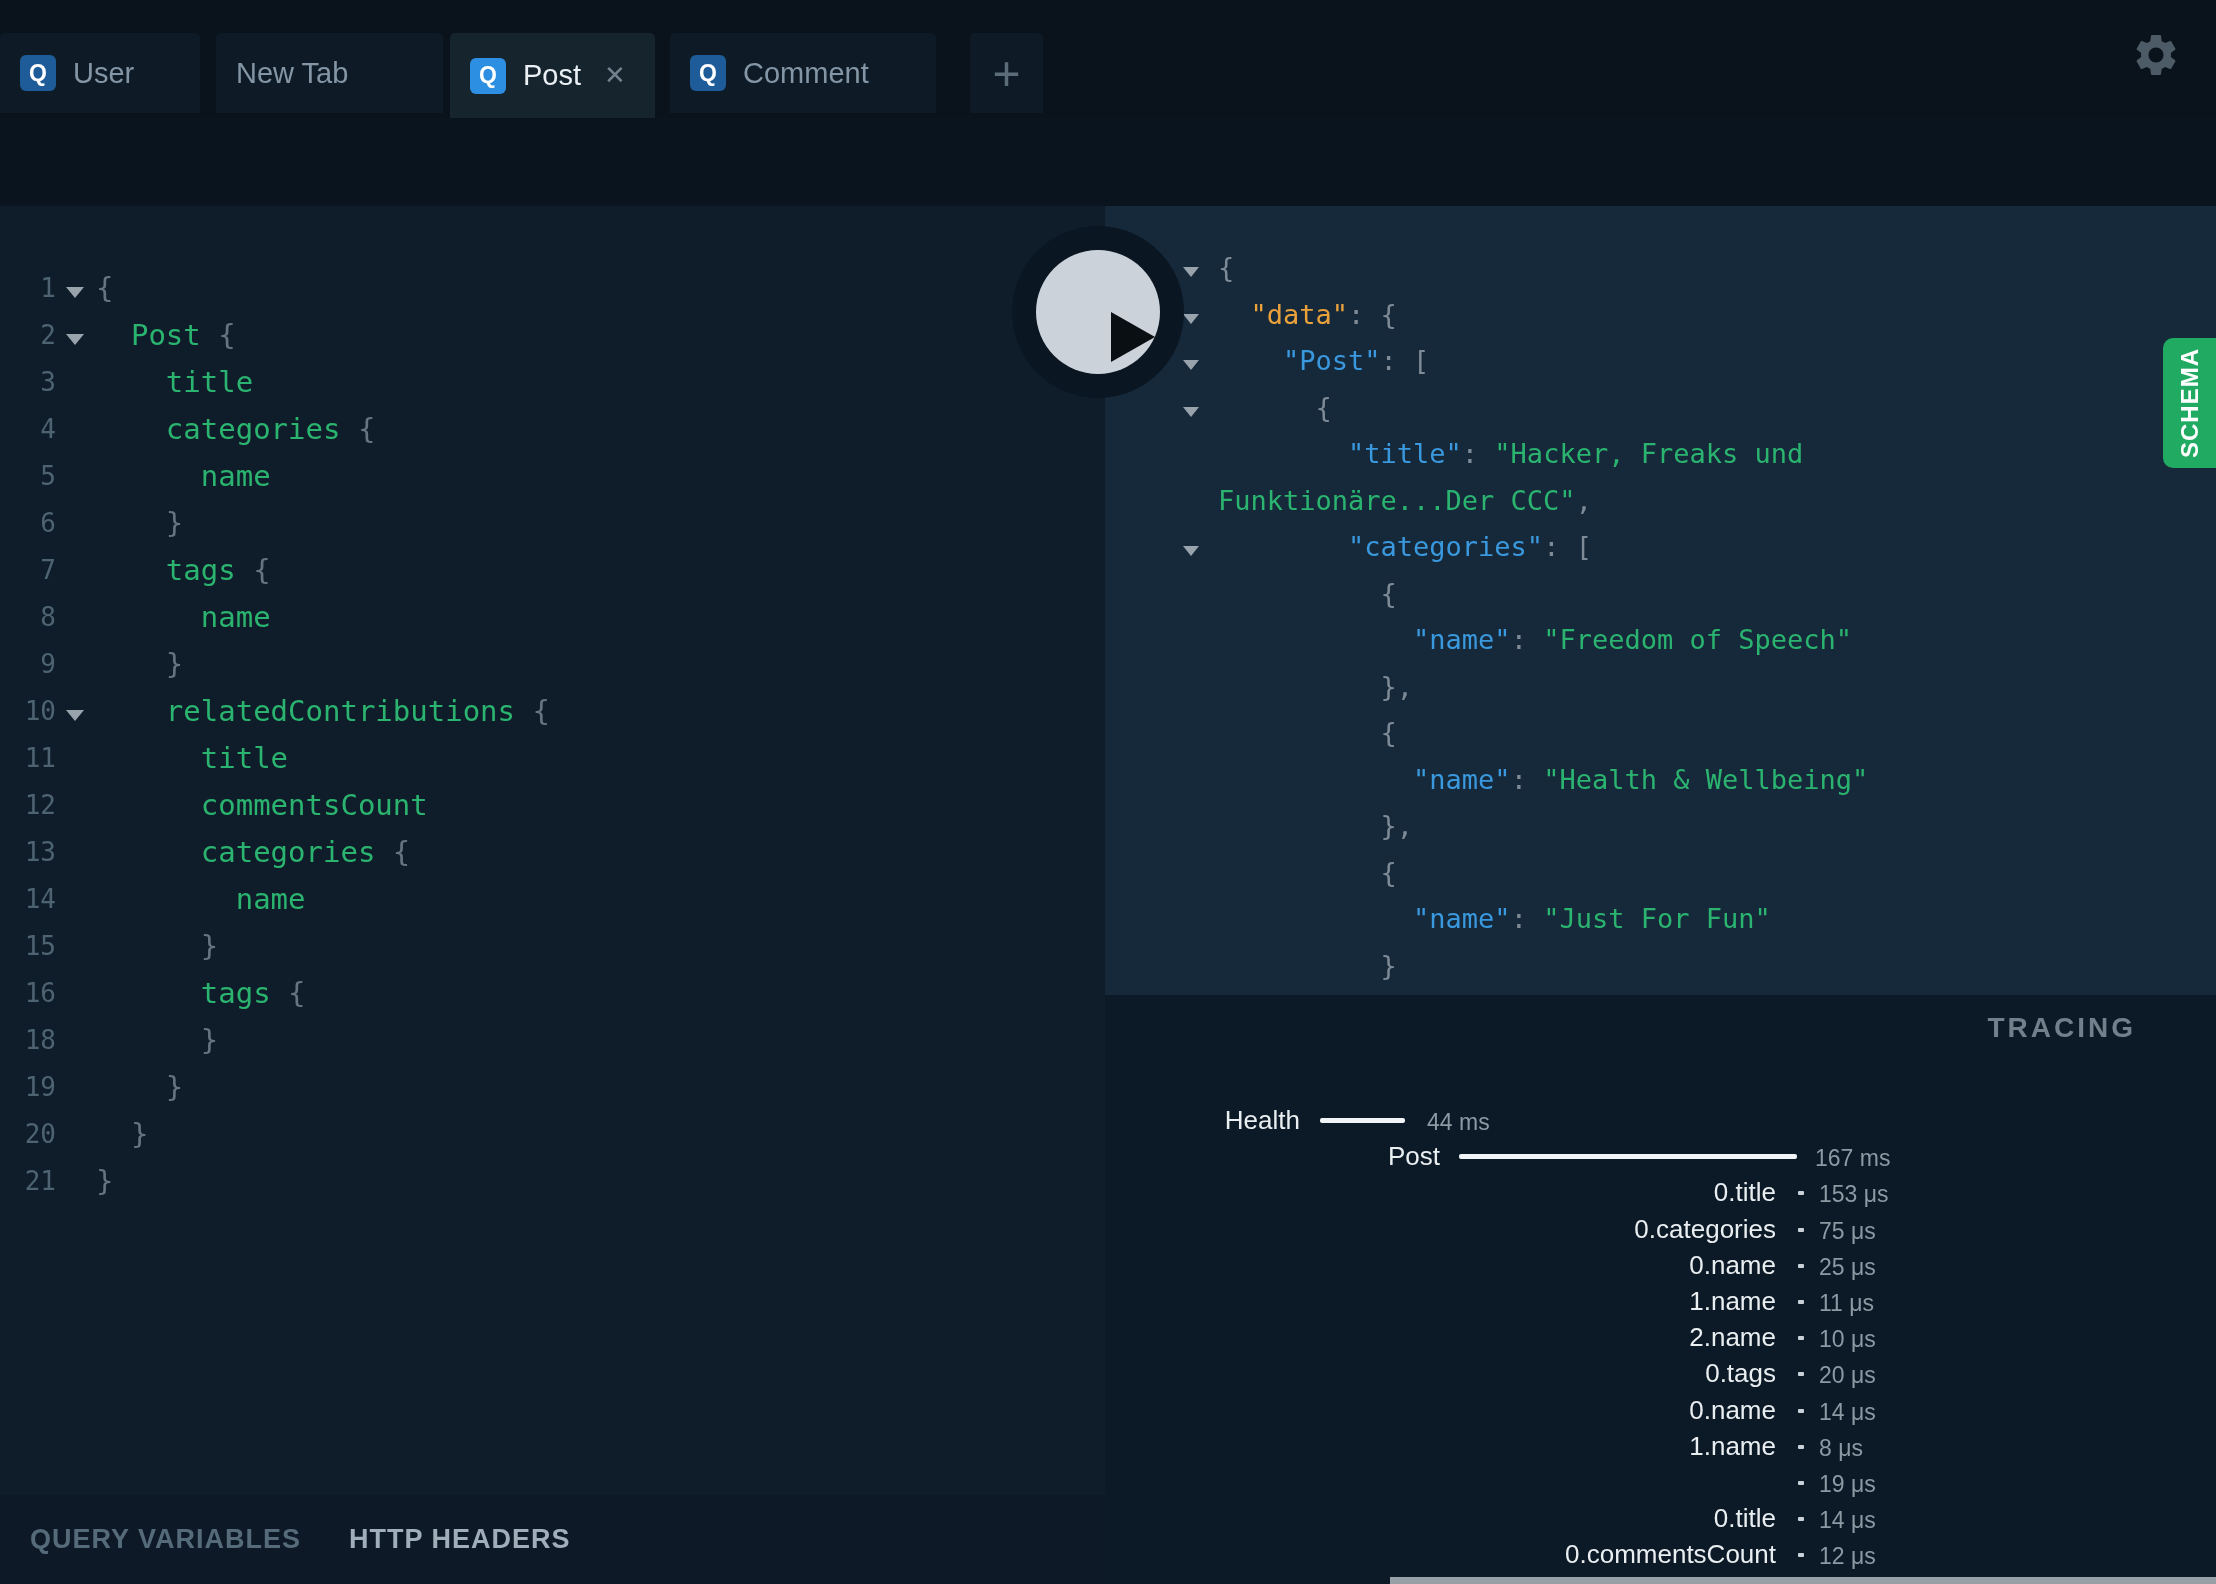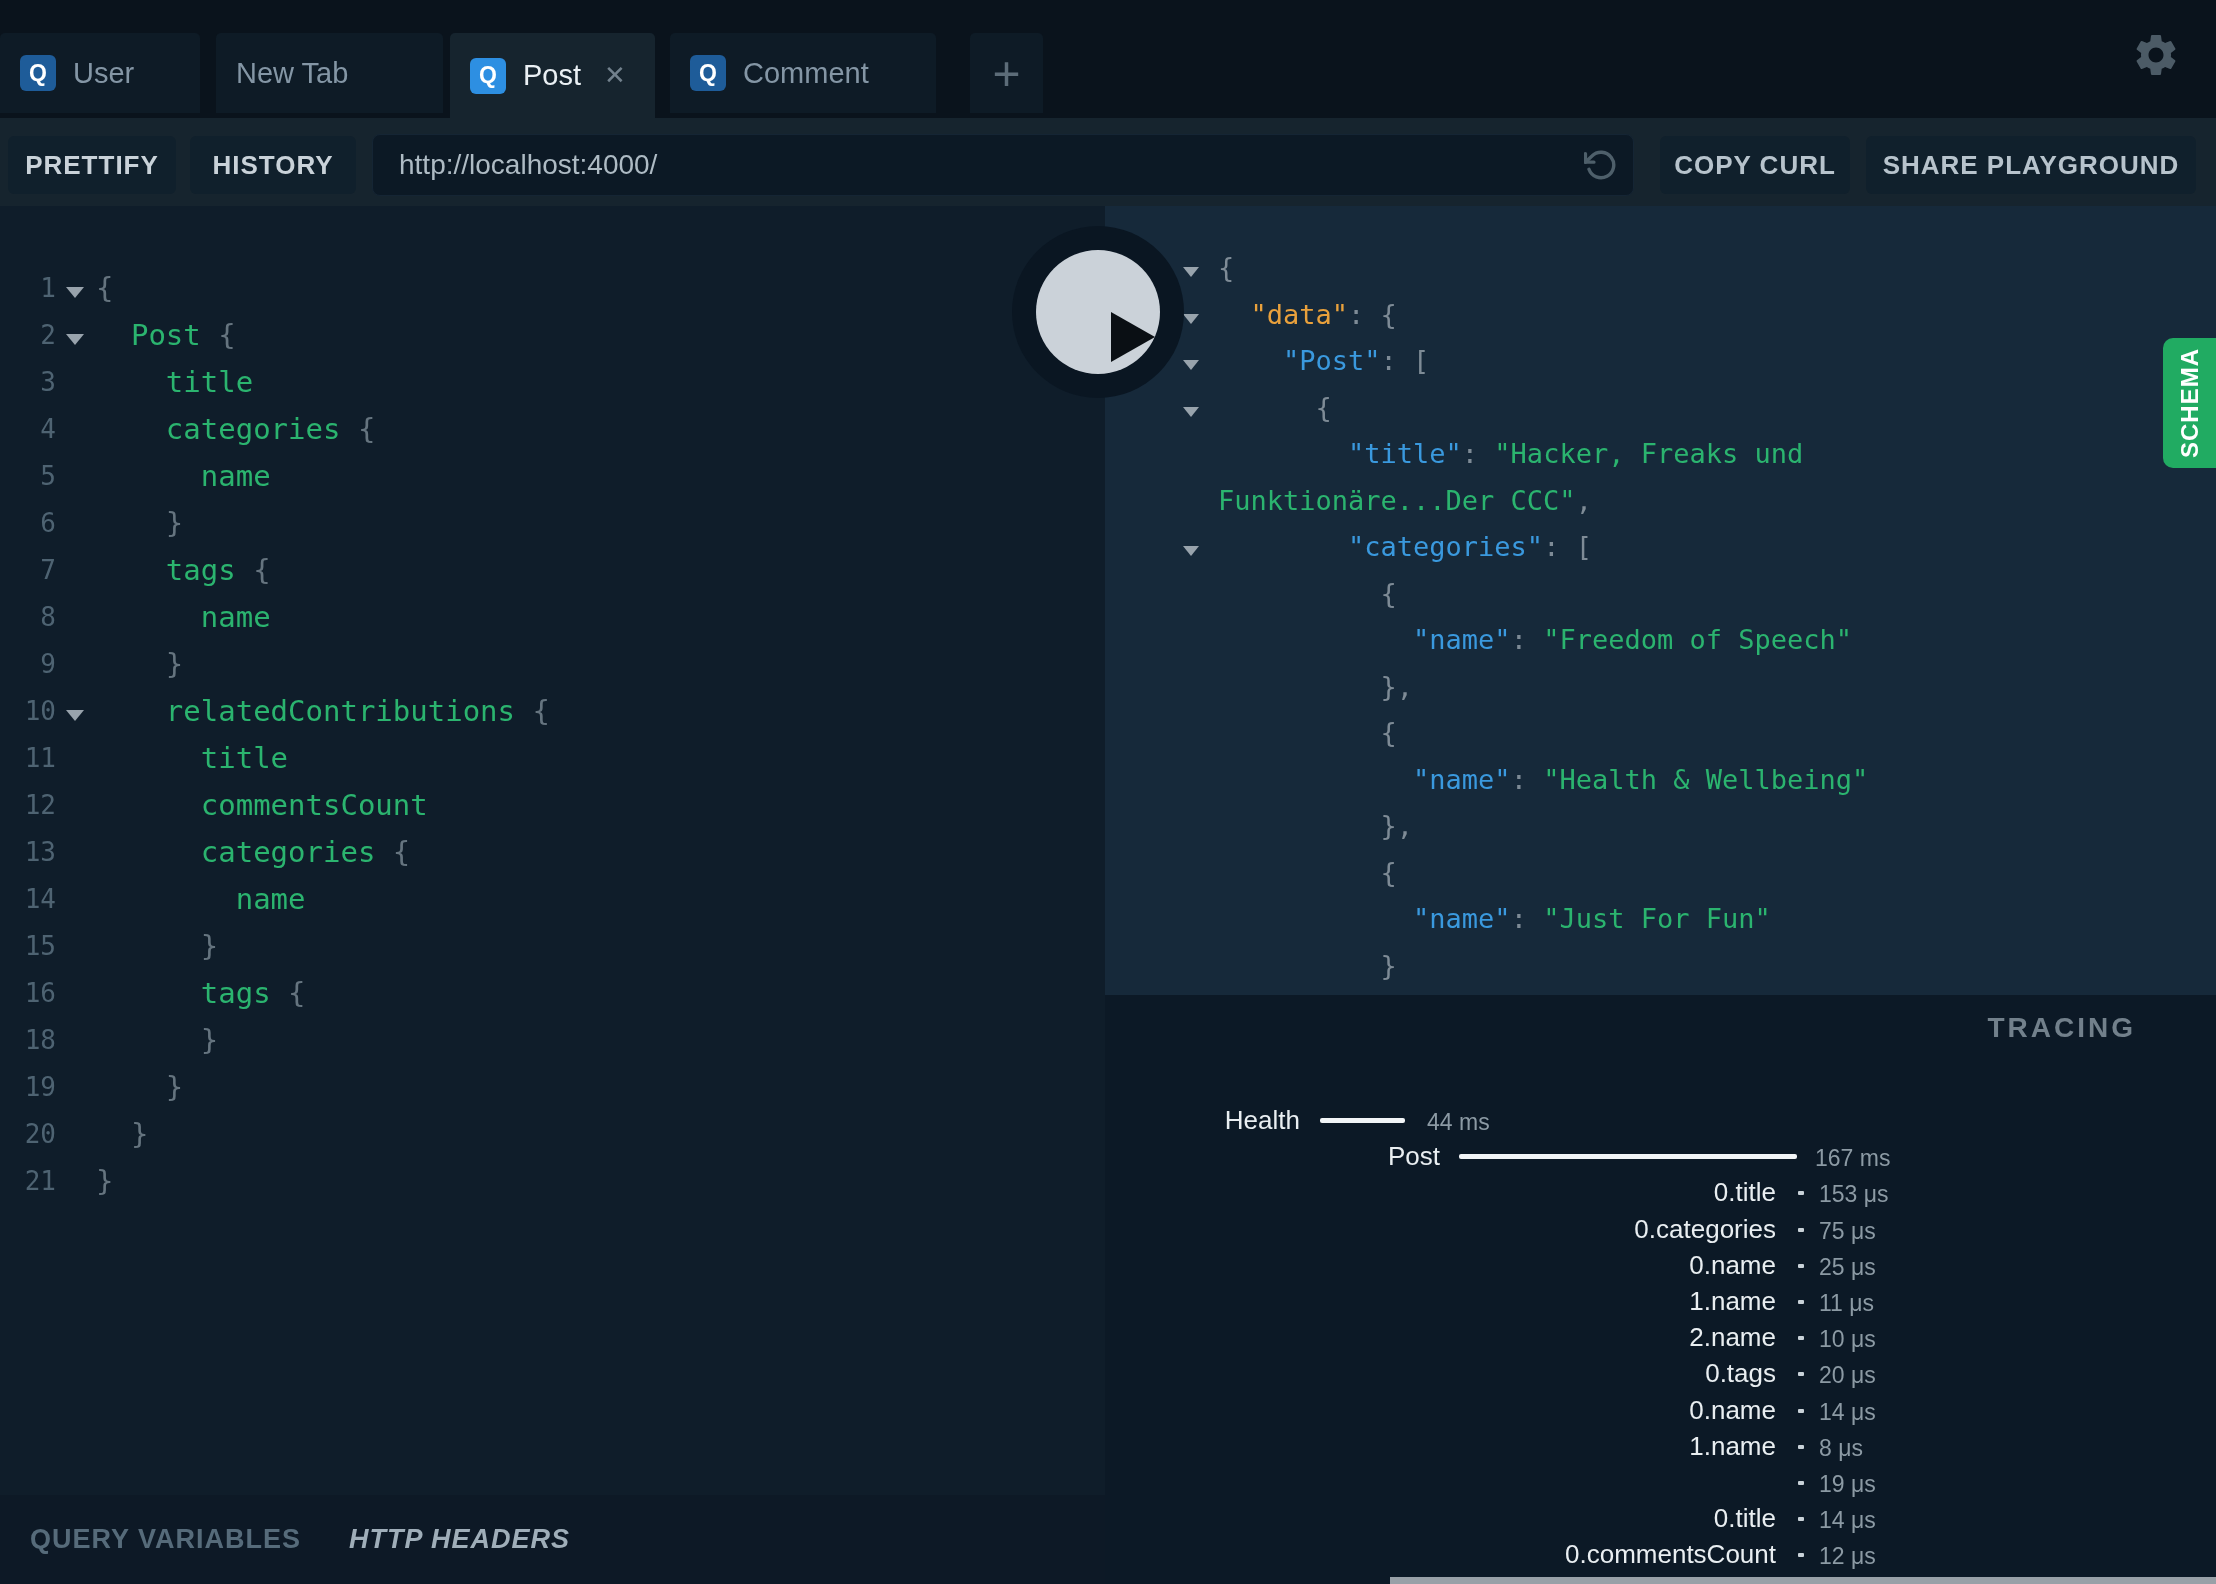--- a/index.html
+++ b/index.html
@@ -67,21 +67,21 @@
   .tracing-title { position:absolute; top:17px; right:80px; color:#72808B; font-size:28px; font-weight:bold; letter-spacing:3px; }
   .tr-row { position:absolute; left:0; width:100%; height:36px; }
   .tr-lbl { position:absolute; top:0; height:36px; line-height:36px; text-align:right; color:#E9EEF1; font-size:26px; }
   .tr-time { position:absolute; top:2px; height:36px; line-height:36px; color:#8C9AA4; font-size:23px; }
   .tr-bar { position:absolute; top:16px; height:5px; background:#F2F5F7; border-radius:2px; }
   .tr-dot { position:absolute; top:17px; width:6px; height:4px; background:#C9D2D8; border-radius:1px; }
   .hscroll { position:absolute; left:285px; right:0; bottom:0; height:7px; background:#98A0A7; cursor:pointer; }
   
   .footer { position:absolute; left:0; top:1495px; width:1105px; height:89px; background:#0D1926; display:flex; align-items:center; gap:48px; padding-left:30px; }
   .footer .qv { color:#566B7A; font-size:27px; font-weight:bold; letter-spacing:1px; cursor:pointer; }
-  .footer .hh { color:#9FAEB9; font-size:27px; font-weight:bold; letter-spacing:1px; cursor:pointer;font-style:italic; }
+  .footer .hh { color:#9FAEB9; font-size:27px; font-weight:bold; letter-spacing:1px; cursor:pointer; }
   
   .play-ring { position:absolute; left:1012px; top:226px; width:172px; height:172px; border-radius:50%; background:#0A1622; cursor:pointer; border:none; }
   .play-inner { position:absolute; left:24px; top:24px; width:124px; height:124px; border-radius:50%; background:#CBD2D9; }
   .play-tri { position:absolute; left:75px; top:62px; width:0; height:0;
     border-left:44px solid #0A0F14; border-top:25px solid transparent; border-bottom:25px solid transparent; }
   
   .schema-tab {
     position:absolute; left:2163px; top:338px; width:53px; height:130px; background:#21AB62;
     border-radius:10px 0 0 10px; cursor:pointer; display:flex; align-items:center; justify-content:center;
   }
@@ -112,35 +112,20 @@
     <div class="tab-plus" style="left:970px; width:73px;">
       <span>+</span>
     </div>
     <div class="gear">
       <svg viewBox="0 0 24 24" width="50" height="50">
           <path fill="#4C5B66" d="M19.14,12.94c0.04-0.3,0.06-0.61,0.06-0.94c0-0.32-0.02-0.64-0.07-0.94l2.03-1.58c0.18-0.14,0.23-0.41,0.12-0.61 l-1.92-3.32c-0.12-0.22-0.37-0.29-0.59-0.22l-2.39,0.96c-0.5-0.38-1.03-0.7-1.62-0.94L14.4,2.81c-0.04-0.24-0.24-0.41-0.48-0.41 h-3.84c-0.24,0-0.43,0.17-0.47,0.41L9.25,5.35C8.66,5.59,8.12,5.92,7.63,6.29L5.24,5.33c-0.22-0.08-0.47,0-0.59,0.22L2.74,8.87 C2.62,9.08,2.66,9.34,2.86,9.48l2.03,1.58C4.84,11.36,4.8,11.69,4.8,12s0.02,0.64,0.07,0.94l-2.03,1.58 c-0.18,0.14-0.23,0.41-0.12,0.61l1.92,3.32c0.12,0.22,0.37,0.29,0.59,0.22l2.39-0.96c0.5,0.38,1.03,0.7,1.62,0.94l0.36,2.54 c0.05,0.24,0.24,0.41,0.48,0.41h3.84c0.24,0,0.44-0.17,0.47-0.41l0.36-2.54c0.59-0.24,1.13-0.56,1.62-0.94l2.39,0.96 c0.22,0.08,0.47,0,0.59-0.22l1.92-3.32c0.12-0.22,0.07-0.47-0.12-0.61L19.14,12.94z M12,15.6c-1.98,0-3.6-1.62-3.6-3.6 s1.62-3.6,3.6-3.6s3.6,1.62,3.6,3.6S13.98,15.6,12,15.6z"></path>
         </svg>
     </div>
   </div>
 
-  <div class="toolbar">
-    <button class="tbtn" style="left:8px; width:168px;">PRETTIFY</button>
-    <button class="tbtn" style="left:190px; width:166px;">HISTORY</button>
-    <div class="url-wrap">
-      <input class="url-input" value="http://localhost:4000/" style="">
-      <span class="reload">
-        <svg viewBox="0 0 24 24" width="34" height="34" fill="none" stroke="#4E5F6A" stroke-width="2.4" stroke-linecap="round" stroke-linejoin="round">
-            <polyline points="1 4 1 10 7 10"></polyline>
-            <path d="M3.51 15a9 9 0 1 0 2.13-9.36L1 10"></path>
-          </svg>
-      </span>
-    </div>
-    <button class="tbtn" style="left:1660px; width:190px; color:#B7C3CC;">COPY CURL</button>
-    <button class="tbtn" style="left:1866px; width:330px; color:#B7C3CC;">SHARE PLAYGROUND</button>
-  </div>
 
   <div class="editor-pane">
     <div class="ed-lines" id="ed-lines">
         <div class="ed-line"><span class="ln-num">1</span><span class="ln-fold"><span class="fold-arrow"></span></span><span></span><span class="c-p">{</span></div>
         <div class="ed-line"><span class="ln-num">2</span><span class="ln-fold"><span class="fold-arrow"></span></span><span>  </span><span class="c-f">Post</span><span class="c-p"> {</span></div>
         <div class="ed-line"><span class="ln-num">3</span><span class="ln-fold"></span><span>    </span><span class="c-f">title</span></div>
         <div class="ed-line"><span class="ln-num">4</span><span class="ln-fold"></span><span>    </span><span class="c-f">categories</span><span class="c-p"> {</span></div>
         <div class="ed-line"><span class="ln-num">5</span><span class="ln-fold"></span><span>      </span><span class="c-f">name</span></div>
         <div class="ed-line"><span class="ln-num">6</span><span class="ln-fold"></span><span>    </span><span class="c-p">}</span></div>
         <div class="ed-line"><span class="ln-num">7</span><span class="ln-fold"></span><span>    </span><span class="c-f">tags</span><span class="c-p"> {</span></div>

